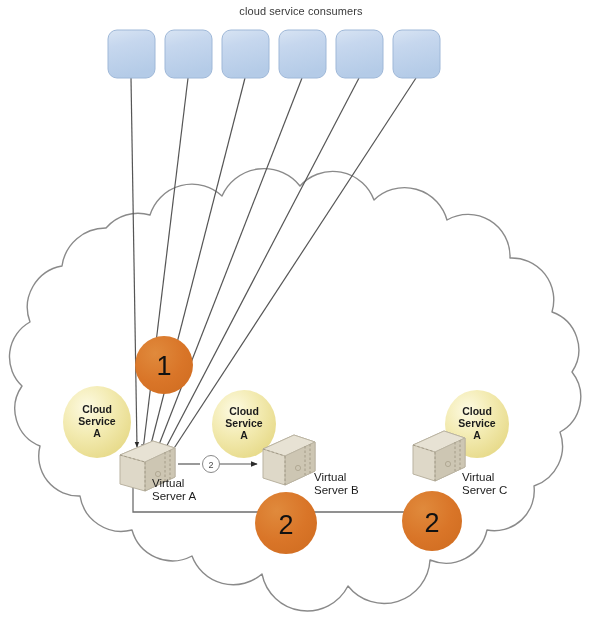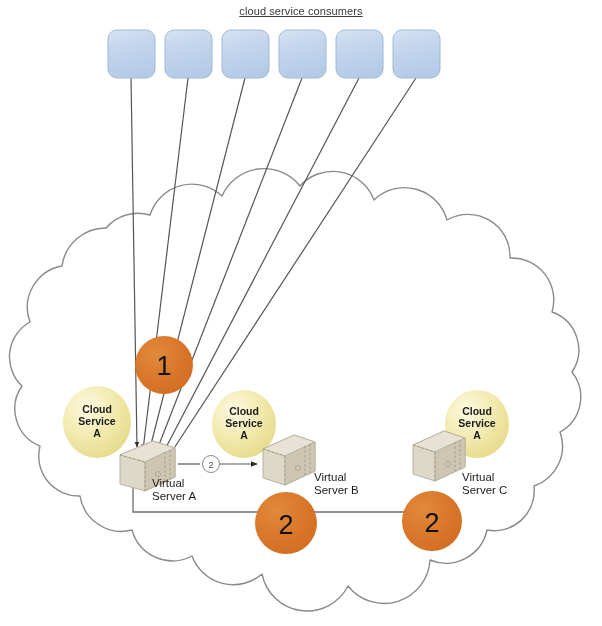--- a/index.html
+++ b/index.html
@@ -27,21 +27,20 @@
   }
   .diag-title {
     position: absolute;
     left: 0;
     top: 5px;
     width: 602px;
     text-align: center;
     font-size: 11px;
     color: #3a3a3a;
     letter-spacing: 0.1px;
-    text-decoration: underline;
   }
   .svg-label {
     font-family: "Liberation Sans", sans-serif;
     fill: #1b1b1b;
   }
   .lbl-service {
     font-size: 10.5px;
     font-weight: bold;
     text-anchor: middle;
   }

